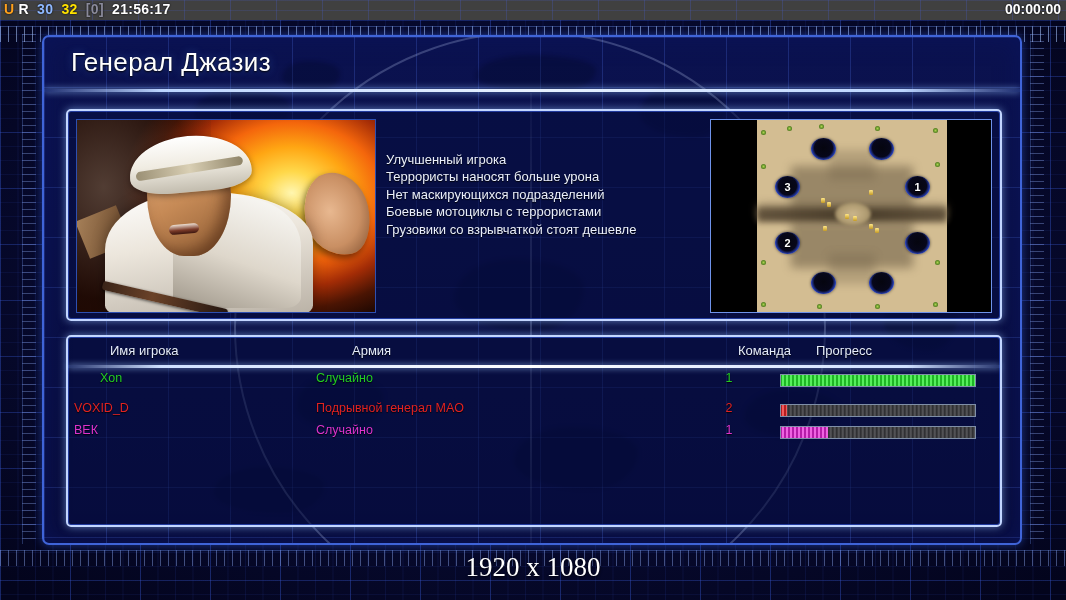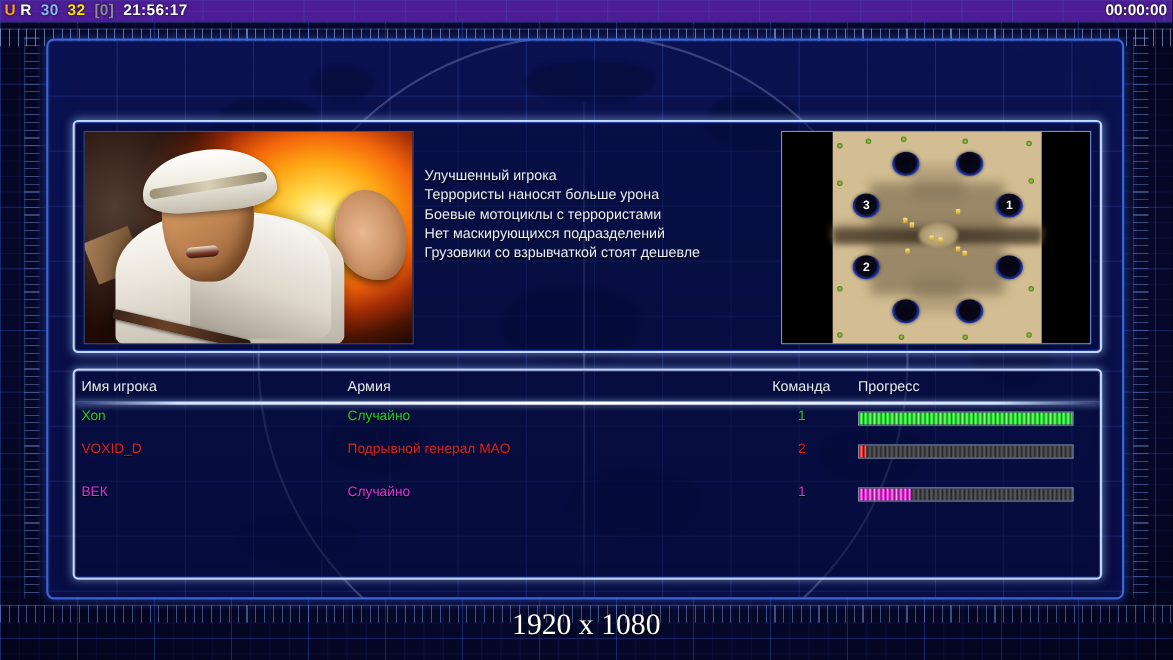--- a/index.html
+++ b/index.html
@@ -7,21 +7,21 @@
     width: 1066px; height: 600px;
     background: #000010;
     font-family: "Liberation Sans", sans-serif;
     overflow: hidden;
   }
   #root { position: relative; width: 1066px; height: 600px; overflow: hidden; }
 
   
   .topbar {
     position: absolute; left: 0; top: 0; width: 1066px; height: 20px;
-    background: #4c1d95;
+    background: #404040;
     z-index: 60;
     overflow: hidden;
   }
   .topbar .tbgrid {
     position: absolute; inset: 0;
     background-image:
       linear-gradient(to right, rgba(70,90,190,.32) 1px, transparent 1px),
       linear-gradient(to bottom, rgba(70,90,190,.22) 1px, transparent 1px);
     background-size: 46px 10px;
   }
@@ -298,20 +298,21 @@
     background: linear-gradient(180deg, #ffe78a, #c49a24);
   }
 
   
   .hdr-row {
     position:absolute; left:0; top:6px; width:100%; height:22px;
   }
   .hdr-row .h {
     position:absolute; color:#e4ebfb; font-size:13px; font-weight:normal;
     text-shadow: 0 1px 1px rgba(0,0,0,.9);
+    margin-left: 36px;
   }
   .hdr-rule {
     position:absolute; left:0; right:0; top:28px; height:3px;
     background: linear-gradient(90deg, rgba(140,180,255,.25), #cfe0ff 10%, #ffffff 50%, #cfe0ff 90%, rgba(140,180,255,.25));
     box-shadow: 0 0 6px rgba(160,200,255,.8);
   }
   .prow { position:absolute; left:0; width:100%; height:25px; }
   .prow .cname, .prow .carmy, .prow .cteam {
     position:absolute; font-size:12.5px; white-space:nowrap;
     text-shadow: 0 1px 1px rgba(0,0,0,.85);
@@ -392,20 +393,24 @@
       <i style="left:252px; top:338px; width:88px;  height:56px;"></i>
       <i style="left:470px; top:390px; width:124px; height:62px;"></i>
       <i style="left:700px; top:352px; width:96px;  height:50px;"></i>
       <i style="left:840px; top:250px; width:74px;  height:64px;"></i>
       <i style="left:170px; top:430px; width:110px; height:46px;"></i>
     </div>
 
     <div class="globe"></div>
     <div class="globe-meridian"></div>
 
+    <div class="title-wrap">
+      <div class="title-text">Генерал Джазиз</div>
+      <div class="title-rule"></div>
+    </div>
 
     <div class="inner-panel" id="brief-panel">
 
       <div class="portrait">
         <div class="pt-sky"></div>
         <div class="pt-smoke"></div>
         <div class="pt-hand"></div>
         <div class="pt-wood"></div>
         <div class="pt-body"></div>
         <div class="pt-body2"></div>
@@ -415,22 +420,22 @@
         <div class="pt-eye l"></div>
         <div class="pt-eye r"></div>
         <div class="pt-mouth"></div>
         <div class="pt-turban"></div>
         <div class="pt-rifle"></div>
       </div>
 
       <div class="bullets">
         <div>Улучшенный игрока</div>
         <div>Террористы наносят больше урона</div>
+        <div>Нет маскирующихся подразделений</div>
         <div>Боевые мотоциклы с террористами</div>
-        <div>Нет маскирующихся подразделений</div>
         <div>Грузовики со взрывчаткой стоят дешевле</div>
       </div>
 
       <div class="minimap">
         <div class="mm-img">
           <div class="mm-terrain">
             <div class="dk" style="left:34px;  top:46px;  width:122px; height:48px;"></div>
             <div class="dk" style="left:34px;  top:100px; width:122px; height:48px;"></div>
             <div class="dk" style="left:0px;   top:84px;  width:190px; height:12px;"></div>
             <div class="dk" style="left:72px;  top:30px;  width:46px;  height:30px; opacity:.3;"></div>
@@ -494,38 +499,38 @@
 
       <div class="hdr-row">
         <div class="h" style="left:6px;">Имя игрока</div>
         <div class="h" style="left:248px;">Армия</div>
         <div class="h" style="left:634px;">Команда</div>
         <div class="h" style="left:712px;">Прогресс</div>
       </div>
       <div class="hdr-rule"></div>
 
       <div class="prow" style="top:34px;">
-        <div class="cname" id="r0n" style="color: rgb(34, 204, 34);">Хоn</div>
+        <div class="cname" id="r0n" style="color: rgb(34, 204, 34); margin-left: 26px;">Хоn</div>
         <div class="carmy" id="r0a" style="color: rgb(34, 204, 34);">Случайно</div>
         <div class="cteam" id="r0t" style="color: rgb(34, 204, 34);">1</div>
         <div class="bar">
           <div class="fill green" id="r0b" style="width: 100%;"></div>
         </div>
       </div>
 
       <div class="prow" style="top:64px;">
         <div class="cname" id="r1n" style="color: rgb(224, 34, 34);">VOXID_D</div>
         <div class="carmy" id="r1a" style="color: rgb(224, 34, 34);">Подрывной генерал MAO</div>
         <div class="cteam" id="r1t" style="color: rgb(224, 34, 34);">2</div>
         <div class="bar">
           <div class="fill red" id="r1b" style="width: 3%;"></div>
         </div>
       </div>
 
-      <div class="prow" style="top:86px;margin-top:17px;">
+      <div class="prow" style="top:86px;">
         <div class="cname" id="r2n" style="color: rgb(221, 51, 204);">ВЕК</div>
         <div class="carmy" id="r2a" style="color: rgb(221, 51, 204);">Случайно</div>
         <div class="cteam" id="r2t" style="color: rgb(221, 51, 204);">1</div>
         <div class="bar">
           <div class="fill magenta" id="r2b" style="width: 24%;"></div>
         </div>
       </div>
     </div>
   </div>
 

